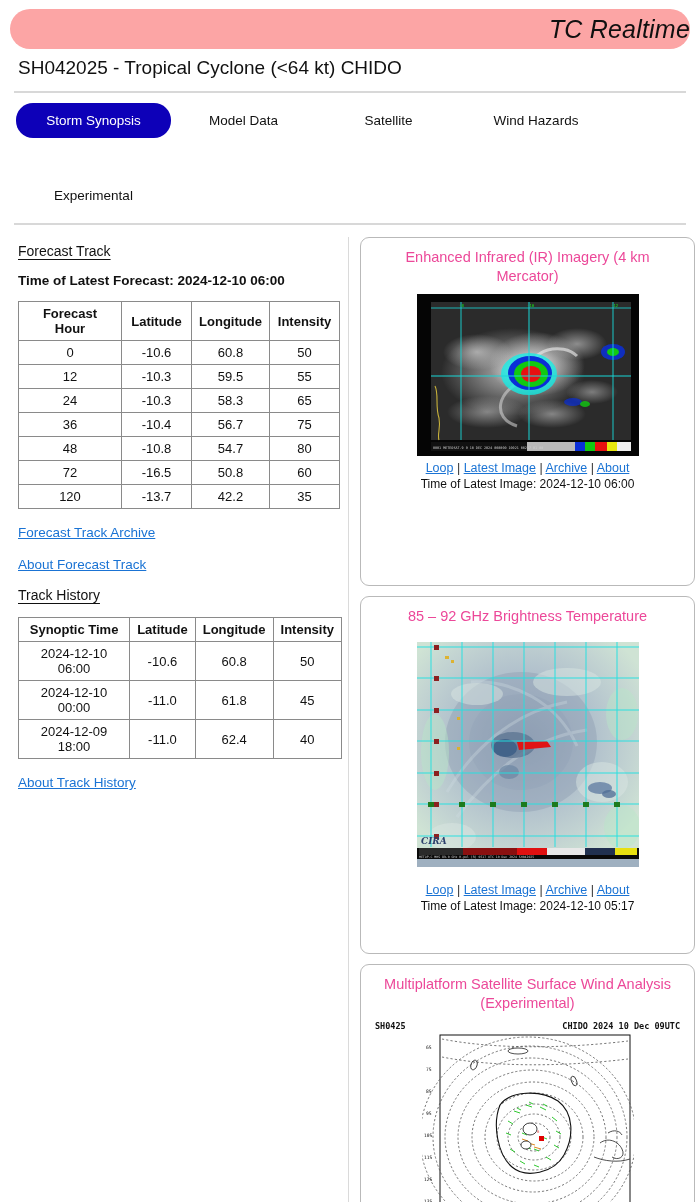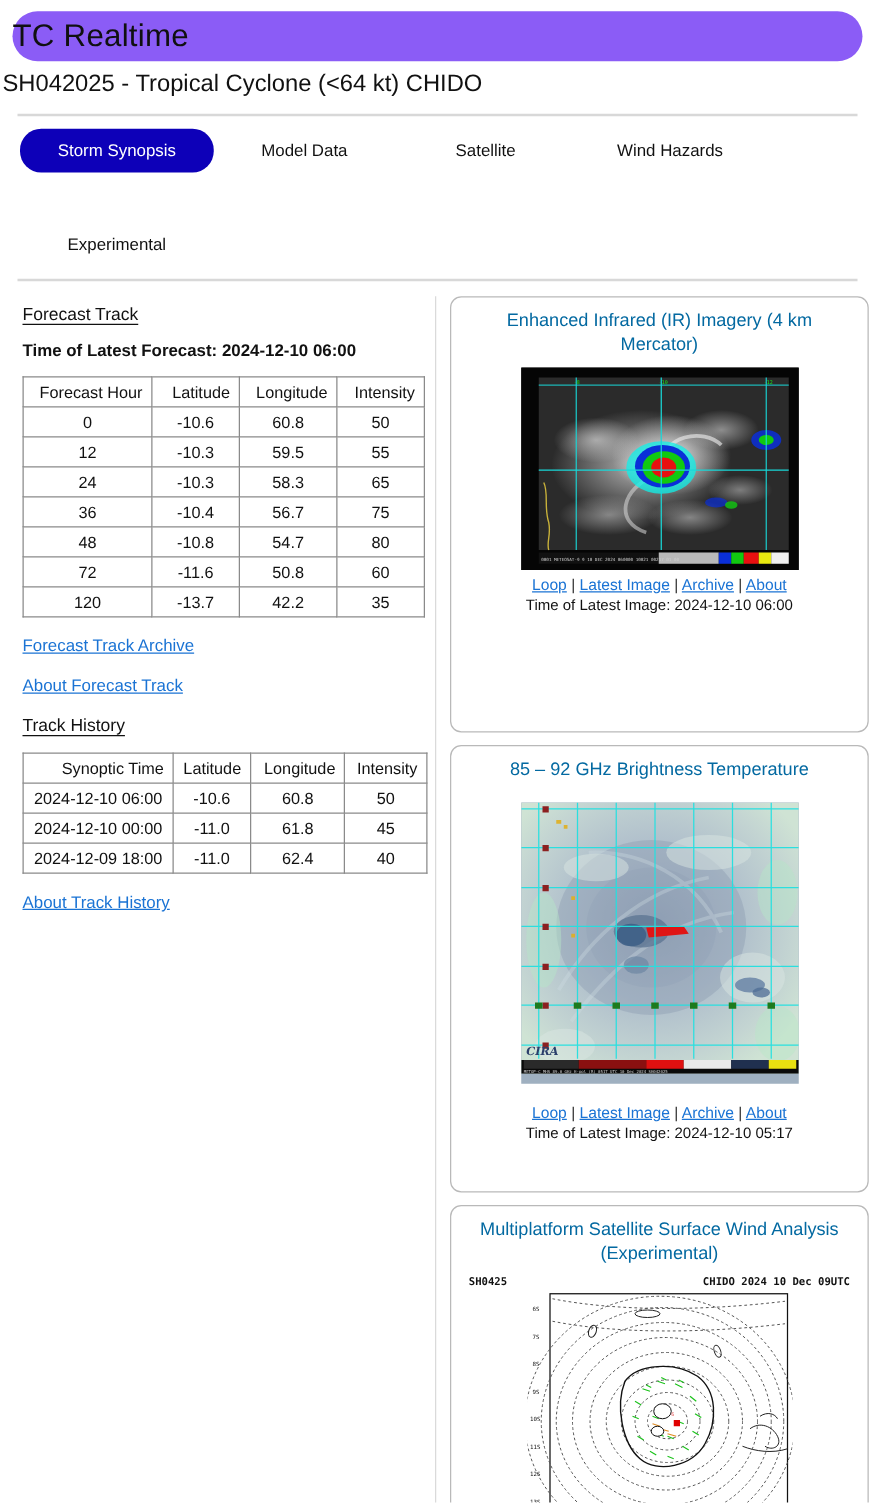--- a/index.html
+++ b/index.html
@@ -9,29 +9,29 @@
     background: #ffffff;
     font-family: "Liberation Sans", sans-serif;
     color: #111111;
     overflow: hidden;
   }
   #page { position: relative; width: 700px; height: 1202px; }
 
   
   .title-pill {
     margin: 9px 10px 0 10px;
-    background: #8b5cf6;
+    background: #fca5a5;
     border-radius: 22px;
     height: 40px;
-    display: flex; align-items: center; justify-content: flex-start;
+    display: flex; align-items: center; justify-content: flex-end; font-style: italic;
   }
   .title-pill span { font-size: 25px; font-weight: 400; color: #101010; letter-spacing: .2px; }
 
   .subtitle {
-    margin: 8px 0 0 2px;
+    margin: 8px 0 0 18px;
     font-size: 19px;
     font-weight: 400;
     color: #111;
   }
   .hr-main { border: 0; border-top: 2px solid #d8d8d8; margin: 12px 14px 0 14px; }
 
   
   .tabs { margin: 10px 0 0 16px; display: flex; flex-wrap: wrap; width: 660px; }
   .tab {
     font-size: 13.5px;
@@ -61,21 +61,21 @@
   .meta { font-size: 13.5px; margin: 0 0 13px 0; font-weight: bold; }
 
   table.grid { border-collapse: collapse; margin-bottom: 6px; }
   table.grid th, table.grid td {
     border: 1px solid #8a8a8a;
     font-size: 13px; font-weight: 400;
     padding: 4px 7px;
     text-align: center;
     background: #fff;
   }
-  table.grid th { font-weight: 400; text-align: right; }
+  table.grid th { font-weight: 700; }
   table.fc th:nth-child(1) { width: 103px; }
   table.fc th:nth-child(2) { width: 70px; }
   table.fc th:nth-child(3) { width: 78px; }
   table.fc th:nth-child(4) { width: 70px; }
   table.th th:nth-child(1) { width: 130px; }
   table.th th:nth-child(2) { width: 62px; }
   table.th th:nth-child(3) { width: 76px; }
   table.th th:nth-child(4) { width: 66px; }
 
   a.link { color: #1a73d4; font-size: 13.5px; text-decoration: underline; display: inline-block; }
@@ -84,21 +84,21 @@
   
   .card {
     border: 1px solid #b9b9b9;
     border-radius: 9px;
     background: #fff;
     margin-bottom: 10px;
     padding: 8px 6px 10px 6px;
   }
   .card-title {
     text-align: center; font-size: 14.5px; line-height: 19px;
-    margin: 2px 10px 8px 10px; color: #0369a1;
+    margin: 2px 10px 8px 10px; color: #ec4899;
   }
   .card-links { text-align: center; font-size: 12.5px; margin-top: 5px; color: #333; }
   .card-links a { color: #1a73d4; text-decoration: underline; }
   .card-time { text-align: center; font-size: 12px; margin-top: 2px; color: #111; }
 
   
   .ir-wrap { width: 222px; height: 162px; position: relative; background: #000; margin: 0 auto; }
   .mw-wrap { width: 222px; height: 225px; position: relative; background: #9fb0c0; margin: 16px auto; }
   .wind-wrap { width: 212px; height: 250px; position: relative; background: #fff; margin: 0 auto; }
   .wind-head { display: flex; justify-content: space-between; font-family: "DejaVu Sans Mono", monospace;
@@ -166,21 +166,21 @@
               <td>75</td>
             </tr>
           <tr>
               <td>48</td>
               <td>-10.8</td>
               <td>54.7</td>
               <td>80</td>
             </tr>
           <tr>
               <td>72</td>
-              <td>-11.6</td>
+              <td>-16.5</td>
               <td>50.8</td>
               <td>60</td>
             </tr>
           <tr>
               <td>120</td>
               <td>-13.7</td>
               <td>42.2</td>
               <td>35</td>
             </tr>
         </tbody>

